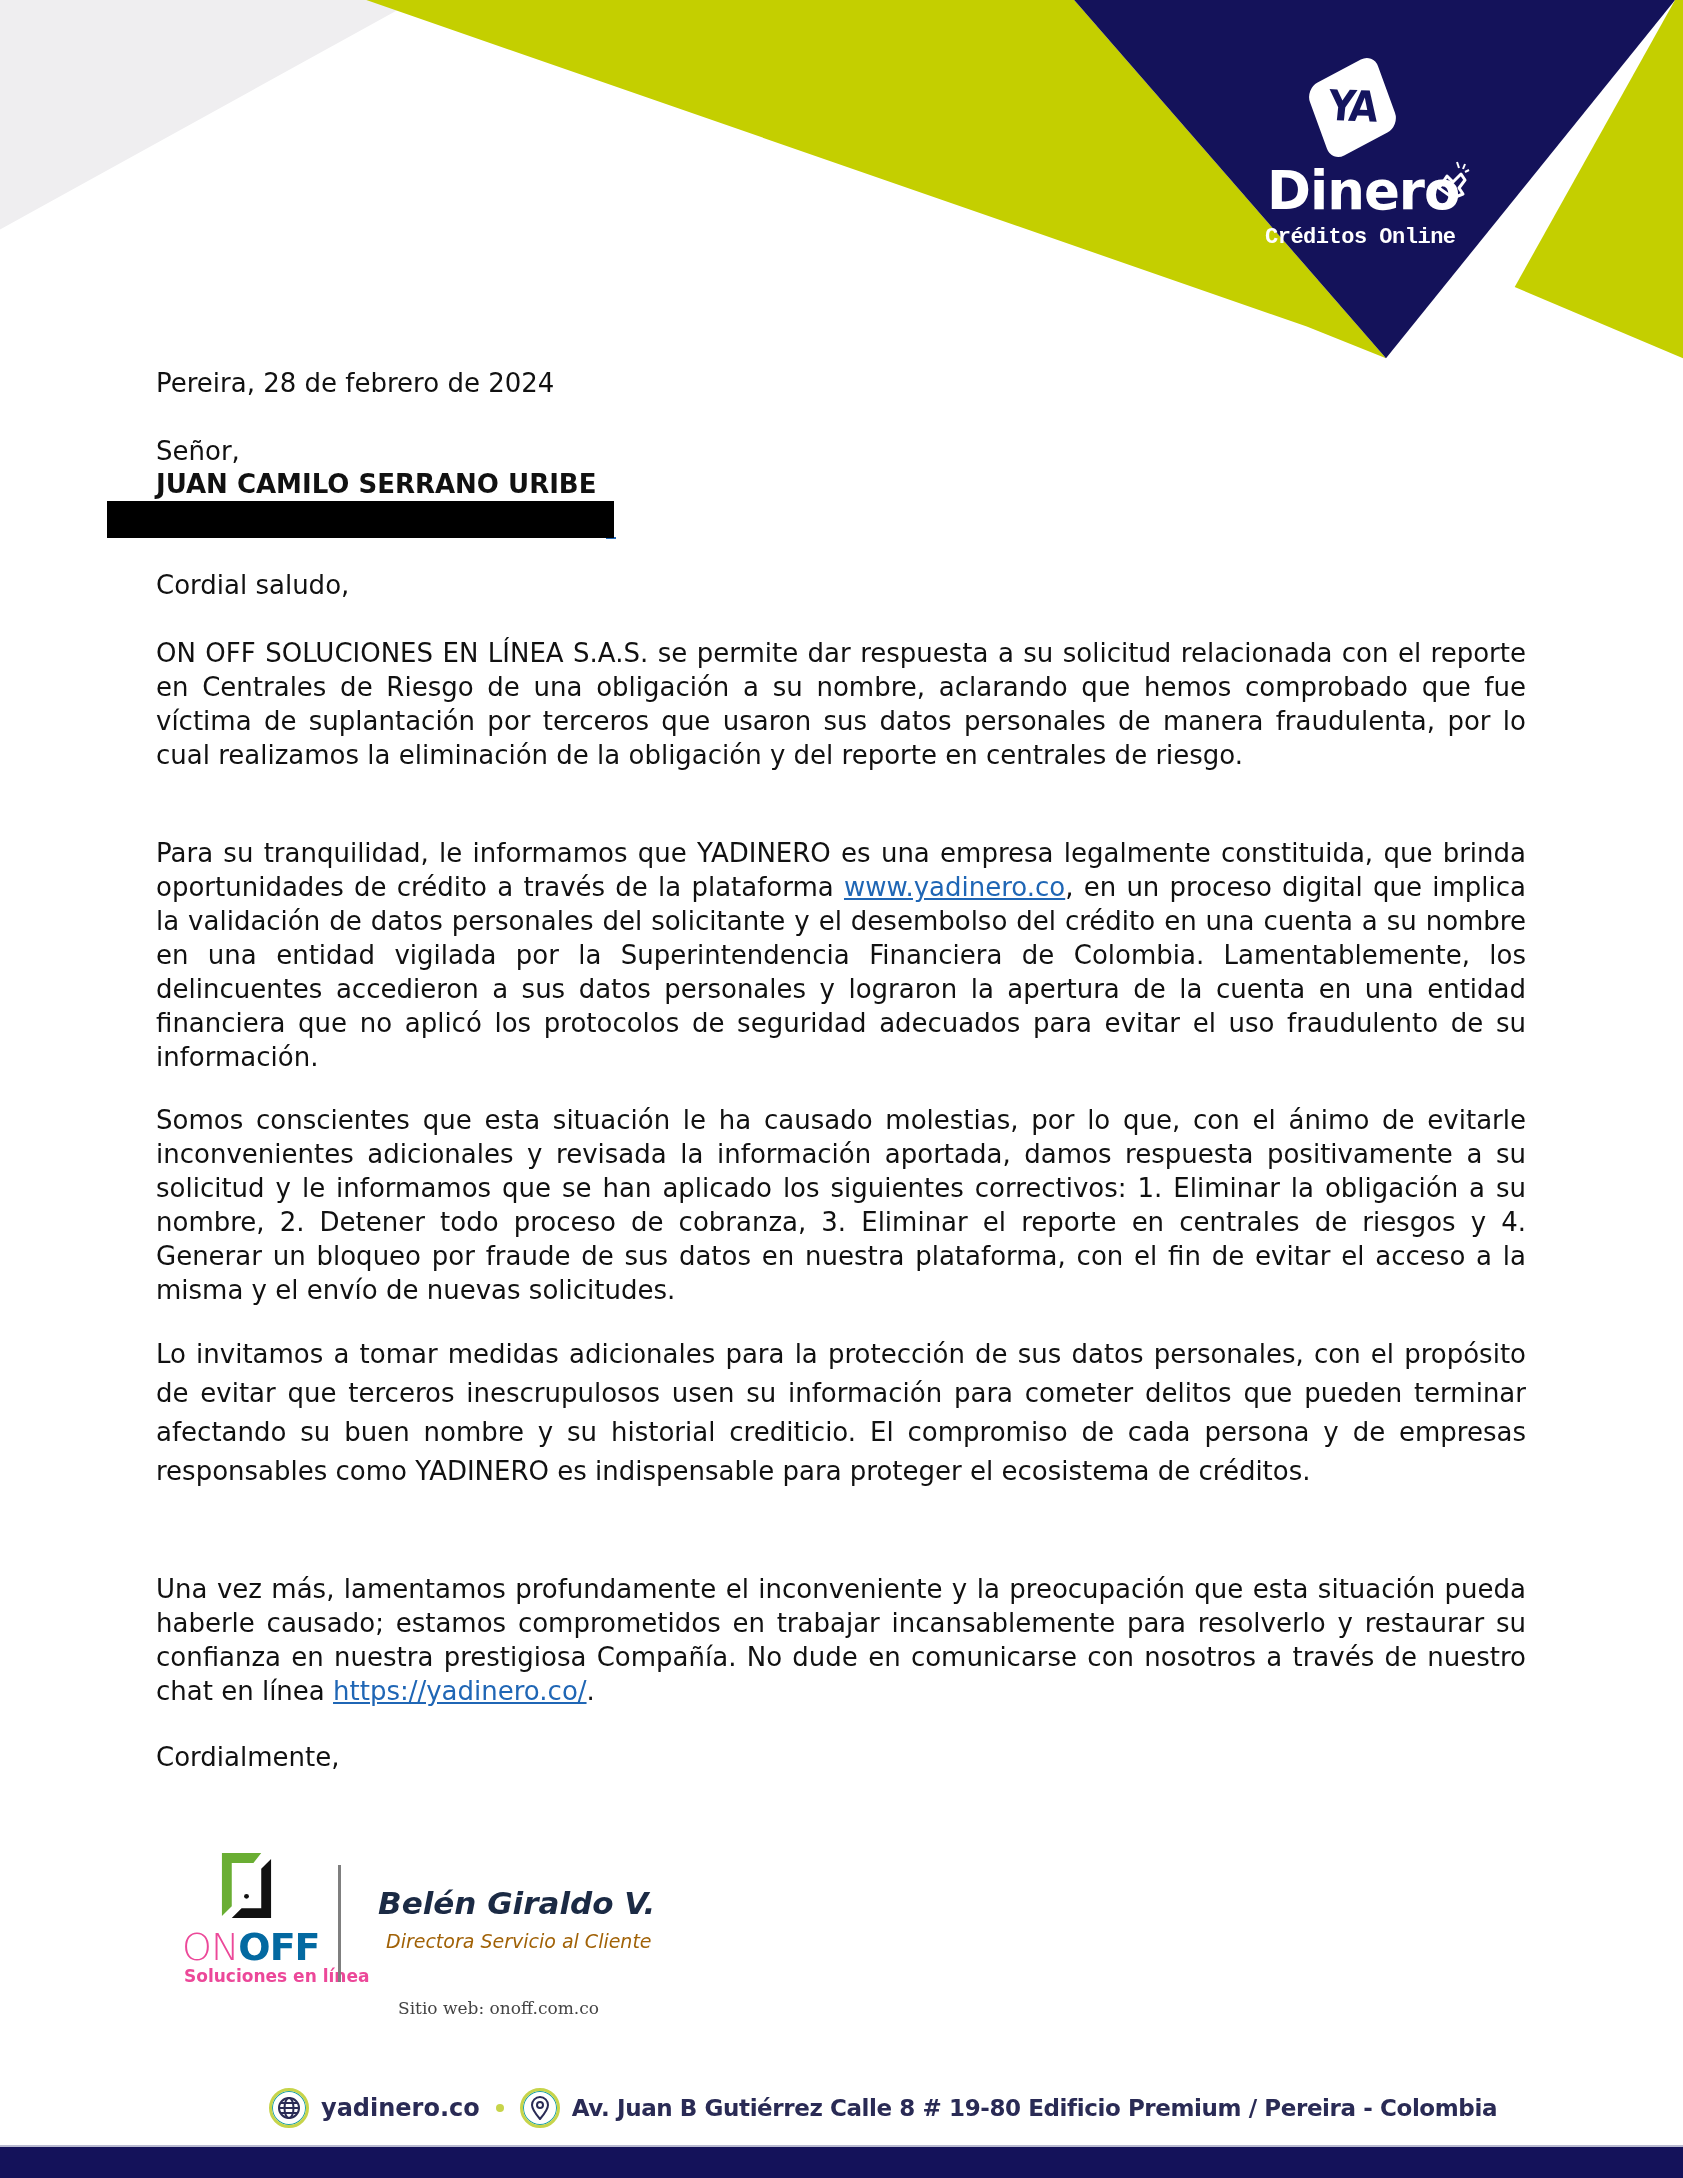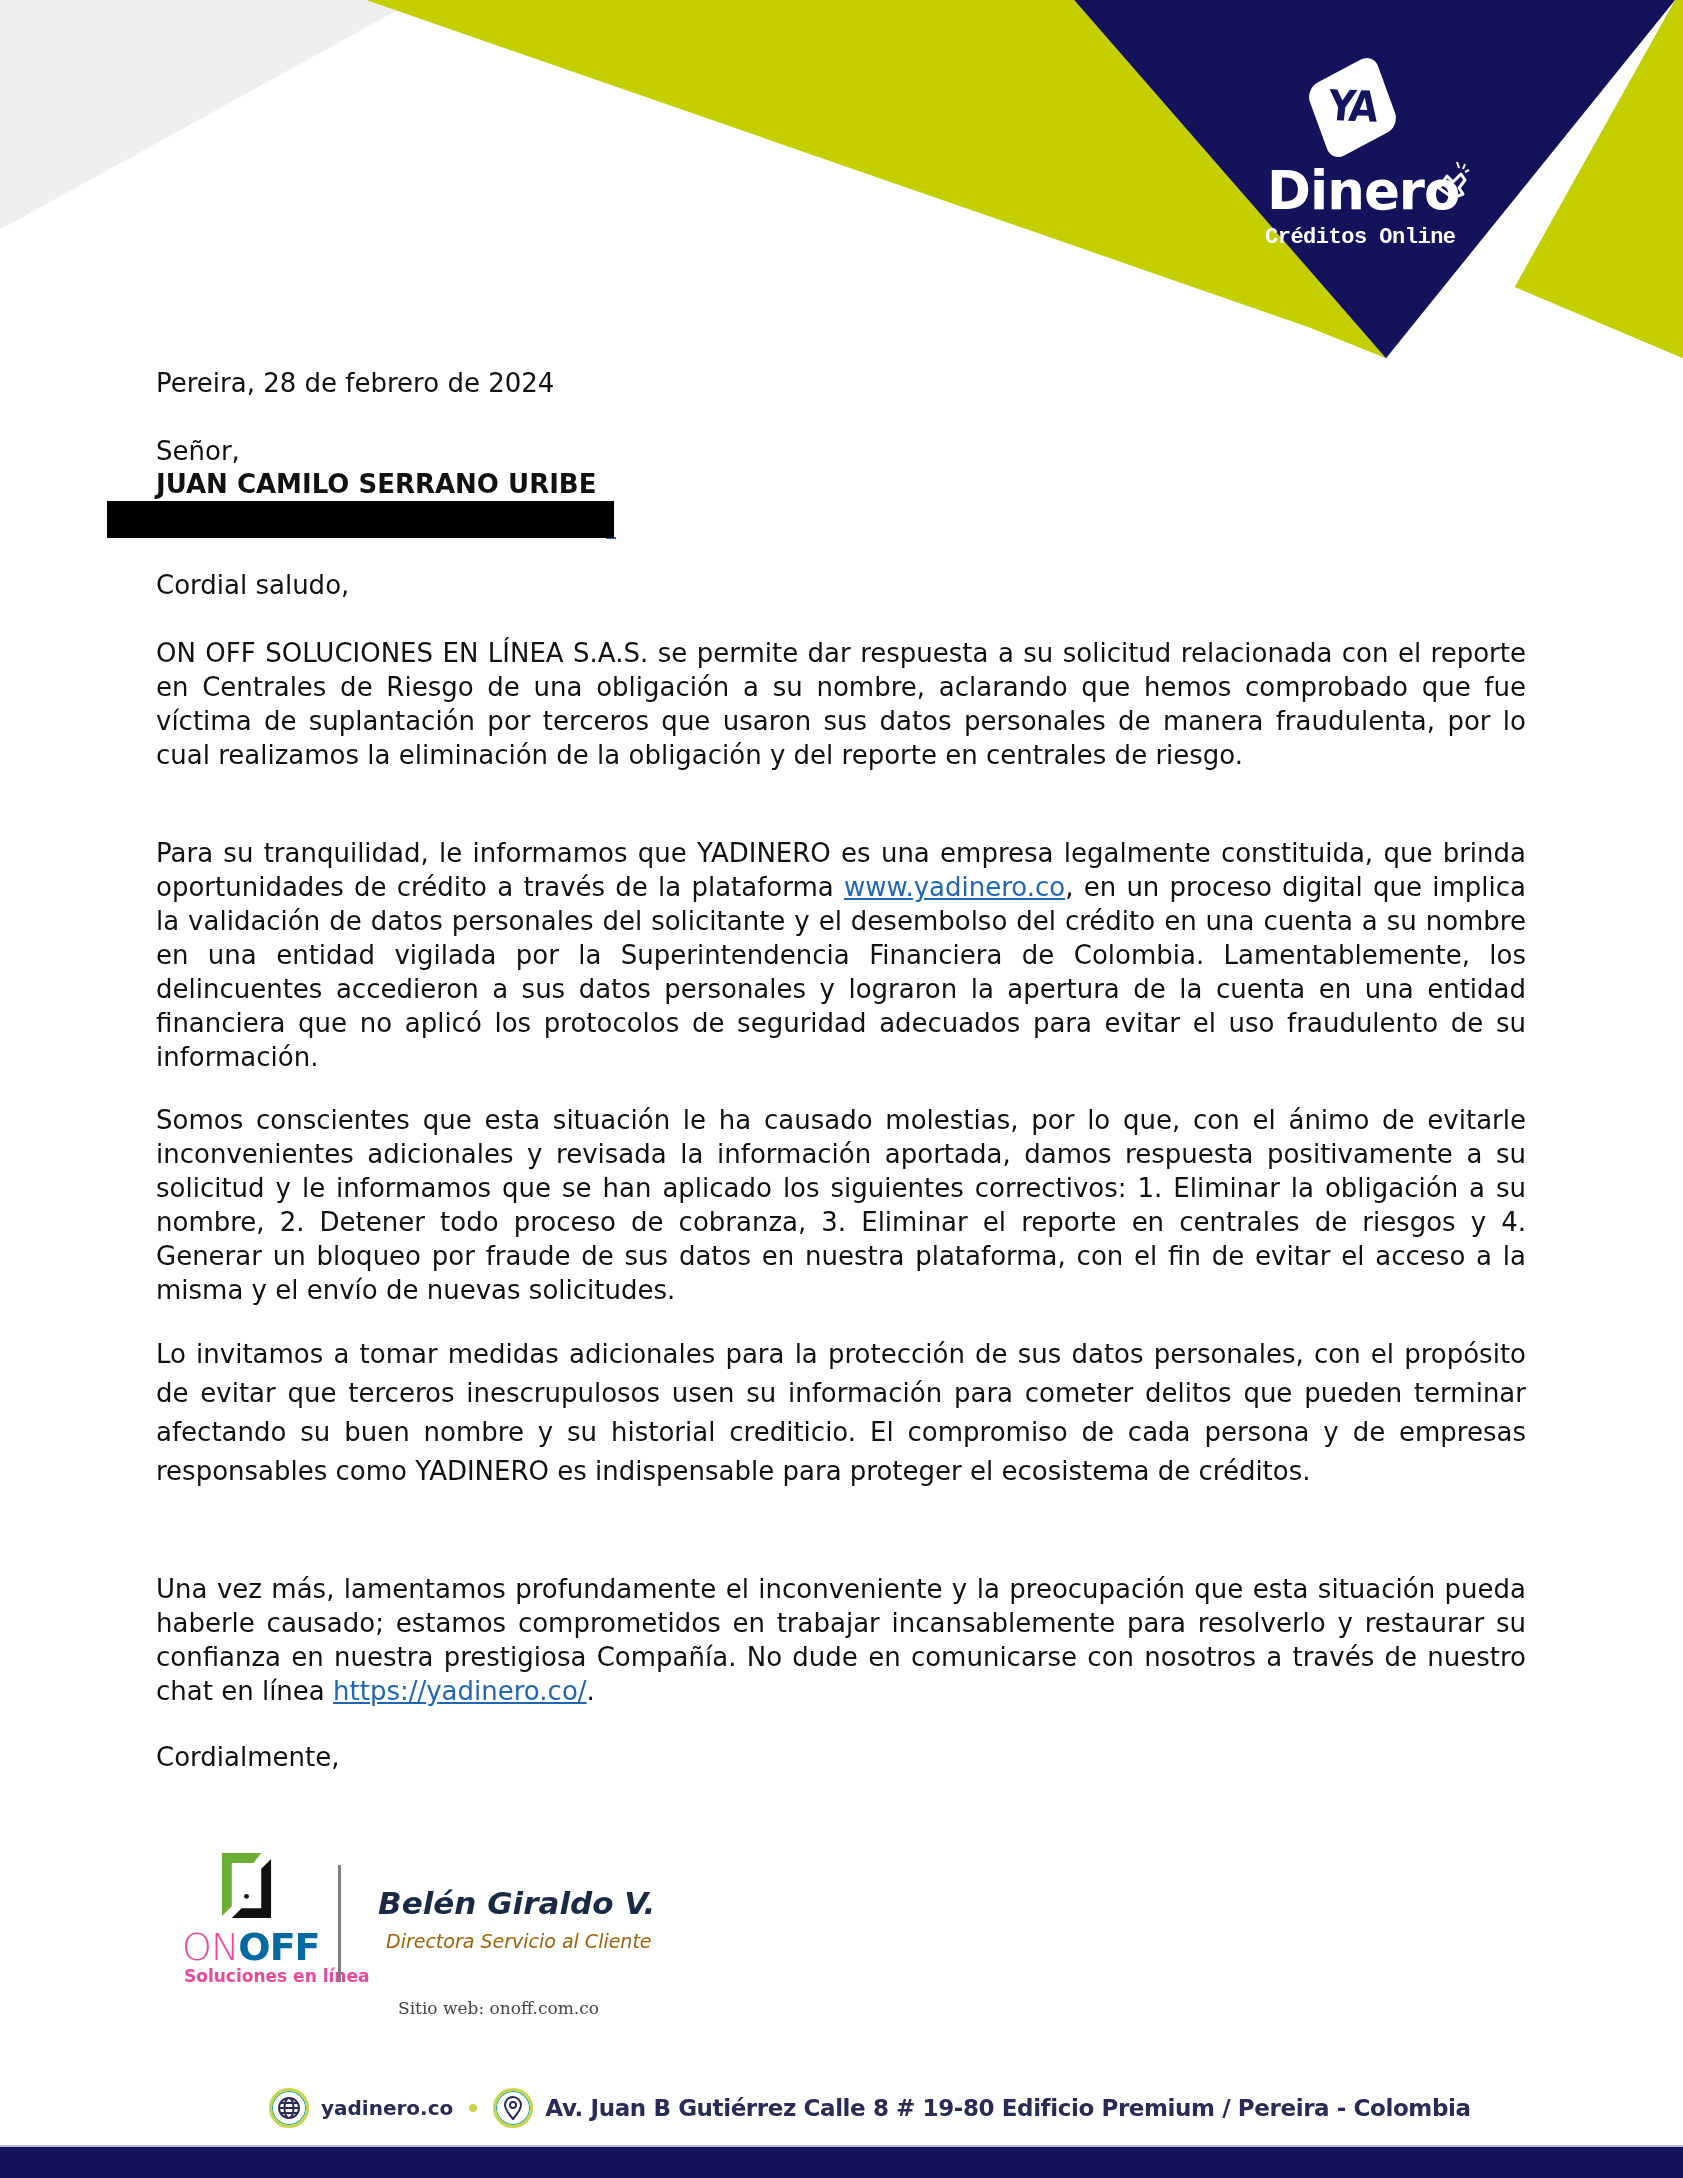--- a/index.html
+++ b/index.html
@@ -81,21 +81,21 @@
 
   .footer-contact {
     position: absolute; left: 269px; top: 2085px; height: 46px; display: flex; align-items: center;
     font-family: "DejaVu Sans", sans-serif; color: #2a2b55; white-space: nowrap;
   }
   .circ-icon {
     width: 40px; height: 40px; border-radius: 50%; box-sizing: border-box;
     border: 3px solid #c7d44a; box-shadow: inset 0 0 0 1px #1aa0a8;
     display: flex; align-items: center; justify-content: center; margin-right: 12px;
   }
-  .footer-site { font-size: 20px; font-weight: bold; margin-right: 16px; }
+  .footer-site { font-size: 24px; font-weight: bold; margin-right: 16px; }
   .footer-dot { width: 8px; height: 8px; border-radius: 50%; background: #c7d44a; margin-right: 16px; }
   .footer-address { font-size: 23px; font-weight: bold; letter-spacing: -0.4px; }
   .footer-bar { position: absolute; left: 0; top: 2145px; width: 1683px; height: 33px; background: #14125a; border-top: 2px solid #b9bad0; }
 </style>
 </head>
 <body>
 
 <svg class="header-art" viewBox="0 0 1700 380" preserveAspectRatio="none">
   <polygon points="0,0 420,0 0,232" fill="#efeef0"></polygon>
   <polygon points="370,0 1085,0 1400,362 1320,330" fill="#c4cf00"></polygon>

